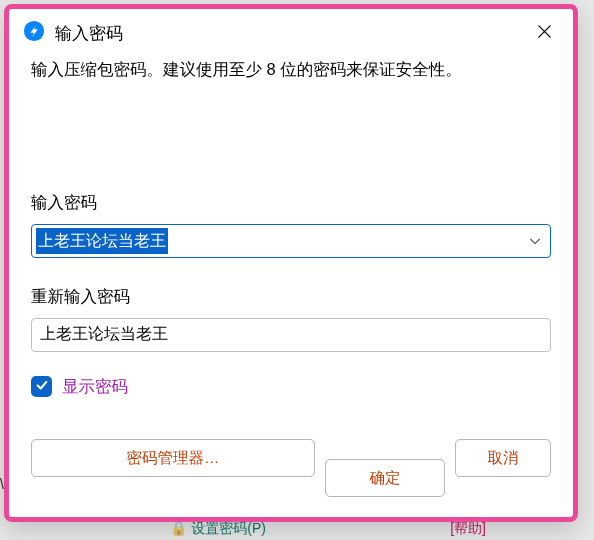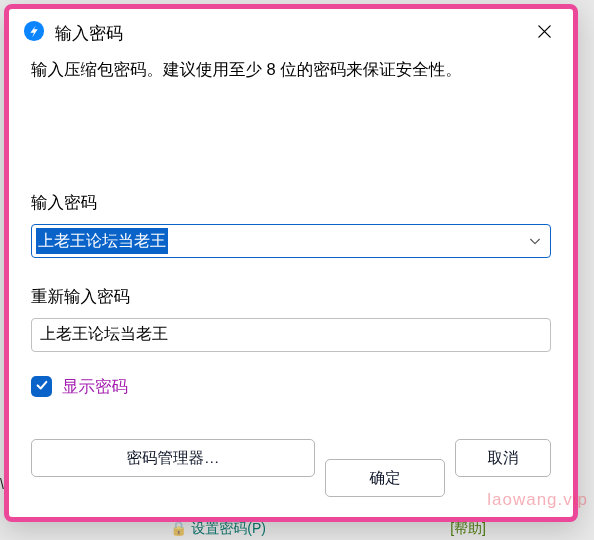--- a/index.html
+++ b/index.html
@@ -110,21 +110,21 @@
     padding: 0 22px 20px 22px;
     align-items: stretch;
   }
   .btn {
     height: 38px;
     border: 1px solid #b6b6b6;
     border-radius: 5px;
     background: #fff;
     font-size: 15.5px;
     font-family: inherit;
-    color: #0f172a;
+    color: #c2410c;
     display: flex; align-items: center; justify-content: center;
     cursor: default;
   }
   .btn-pm { flex: 1.6; }
   .btn-ok { width: 120px; margin-top: 20px; }
   .btn-cancel { width: 96px; }
   .watermark {
     position: absolute;
     right: 6px; bottom: 30px;
     text-align: right;
@@ -145,21 +145,21 @@
   .bg-frag {
     position: absolute;
     bottom: 2px; left: 170px;
     font-size: 14px;
     color: #0f766e;
   }
   .bg-frag2 {
     position: absolute;
     bottom: 2px; right: 108px;
     font-size: 14px;
-    color: #4d7c0f;
+    color: #be185d;
   }
   .bg-frag-left {
     position: absolute;
     left: 0; bottom: 48px;
     font-size: 14px;
     color: #222;
   }
 </style>
 </head>
 <body>
@@ -219,14 +219,13 @@
 
   <div class="button-row">
     <div class="btn btn-pm">密码管理器…</div>
     <div class="btn btn-ok">确定</div>
     <div class="btn btn-cancel">取消</div>
   </div>
 
 </div>
 
 <div class="watermark">
-  <div class="wm-small">laowang.vip</div>
 </div>
 
 </body></html>

